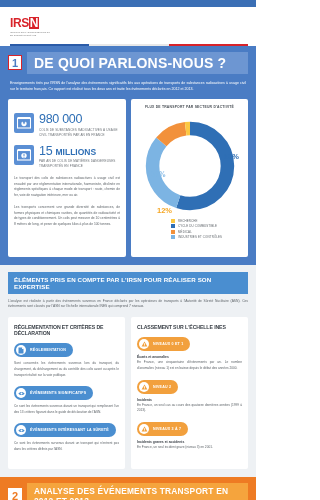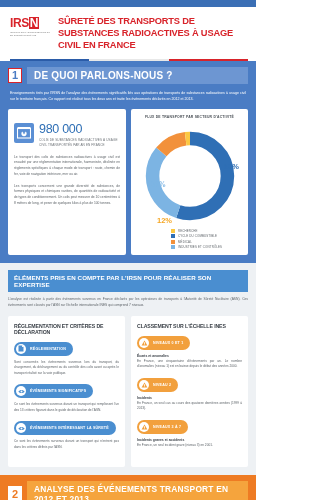--- a/index.html
+++ b/index.html
@@ -48,35 +48,35 @@
   .sec-blue { background: #4a7cc4; padding: 6px 8px 8px 8px; }
   .sec-head { display: flex; align-items: center; gap: 5px; }
   .sec-num {
     width: 14px; height: 15px; background: #ffffff; color: #4a7cc4;
     font-weight: bold; font-size: 11px; display: flex;
     align-items: center; justify-content: center;
     border: 1.5px solid #d8232a; flex: 0 0 14px;
   }
   .sec-title-blue {
     background: #6d96d2; color: #ffffff; font-weight: bold;
-    font-size: 10px; letter-spacing: 0.2px;
+    font-size: 14px; letter-spacing: 0.2px;
     padding: 3px 8px 3px 7px; flex: 1;
   }
   .blue-para {
     color: #ffffff; font-size: 3.6px; line-height: 1.75;
     margin-top: 6px; text-align: justify; padding: 0 2px;
   }
 
   
   .cards { display: flex; gap: 5px; margin-top: 7px; }
   .card {
     background: #ffffff; border-radius: 2px; padding: 14px 6px;
   }
   .card-left { flex: 0 0 118px; }
-  .card-right { flex: 1; padding: 6px 4px 4px 4px; }
+  .card-right { flex: 1; padding: 6px 4px 16px 4px; }
 
   .stat { display: flex; gap: 5px; align-items: flex-start; margin-bottom: 7px; }
   .stat:last-child { margin-bottom: 0; }
   .stat-icon {
     width: 20px; height: 20px; flex: 0 0 20px;
     background: #5b8fd4; border-radius: 2px;
     display: flex; align-items: center; justify-content: center;
     color: #ffffff; position: relative;
   }
   .stat-icon svg { display: block; }
@@ -176,21 +176,20 @@
 
 <div>
 
   <div class="top-bar"></div>
 
   <div class="header">
     <div class="logo-wrap">
       <div class="logo-main"><span>IRS</span><span class="nbox">N</span></div>
       <div class="logo-sub">INSTITUT DE RADIOPROTECTION ET DE SÛRETÉ NUCLÉAIRE</div>
     </div>
-    <div class="header-title">SÛRETÉ DES TRANSPORTS DE SUBSTANCES RADIOACTIVES À USAGE CIVIL EN FRANCE</div>
   </div>
 
   <div class="tricolor">
     <i class="tri-blue"></i>
     <i class="tri-white"></i>
     <i class="tri-red"></i>
   </div>
 
   <div class="sec-blue">
     <div class="sec-head">
@@ -212,20 +211,35 @@
               <circle cx="7" cy="6.6" r="0.7" fill="#5b8fd4"></circle>
               <path d="M7 6.6 L5 4.4 A3 3 0 0 1 9 4.4 Z" fill="#5b8fd4"></path>
             </svg>
           </div>
           <div>
             <div class="stat-num">980 000</div>
             <div class="stat-desc">COLIS DE SUBSTANCES RADIOACTIVES À USAGE CIVIL TRANSPORTÉS PAR AN EN FRANCE</div>
           </div>
         </div>
 
+        <div class="stat">
+          <div class="stat-icon">
+            <svg width="14" height="12" viewBox="0 0 14 12">
+              <rect x="0.5" y="1.5" width="13" height="9.5" fill="none" stroke="#ffffff" stroke-width="1.1"></rect>
+              <rect x="0.5" y="0" width="13" height="2" fill="#ffffff"></rect>
+              <circle cx="7" cy="6.6" r="2.7" fill="#ffffff"></circle>
+              <rect x="6.5" y="4.6" width="1" height="2.6" fill="#5b8fd4"></rect>
+              <rect x="6.5" y="7.8" width="1" height="1" fill="#5b8fd4"></rect>
+            </svg>
+          </div>
+          <div>
+            <div class="stat-num"><span>15</span> <span class="unit">MILLIONS</span></div>
+            <div class="stat-desc">PAR AN DE COLIS DE MATIÈRES DANGEREUSES TRANSPORTÉS EN FRANCE</div>
+          </div>
+        </div>
 
         <div class="body-para">Le transport des colis de substances radioactives à usage civil est encadré par une réglementation internationale, harmonisée, déclinée en règlements spécifiques à chaque mode de transport : route, chemin de fer, voie de navigation intérieure, mer ou air.</div>
         <div class="body-para">Les transports concernent une grande diversité de substances, de formes physiques et chimiques variées, de quantités de radioactivité et de types de conditionnement. Un colis peut mesurer de 10 centimètres à 8 mètres de long, et peser de quelques kilos à plus de 100 tonnes.</div>
       </div>
 
       <div class="card card-right">
         <div class="donut-title">FLUX DE TRANSPORT PAR SECTEUR D'ACTIVITÉ</div>
         <div class="donut-area">
           <svg class="donut-svg" width="104" height="104" viewBox="0 0 100 100">
             <g transform="rotate(-90 50 50)">

